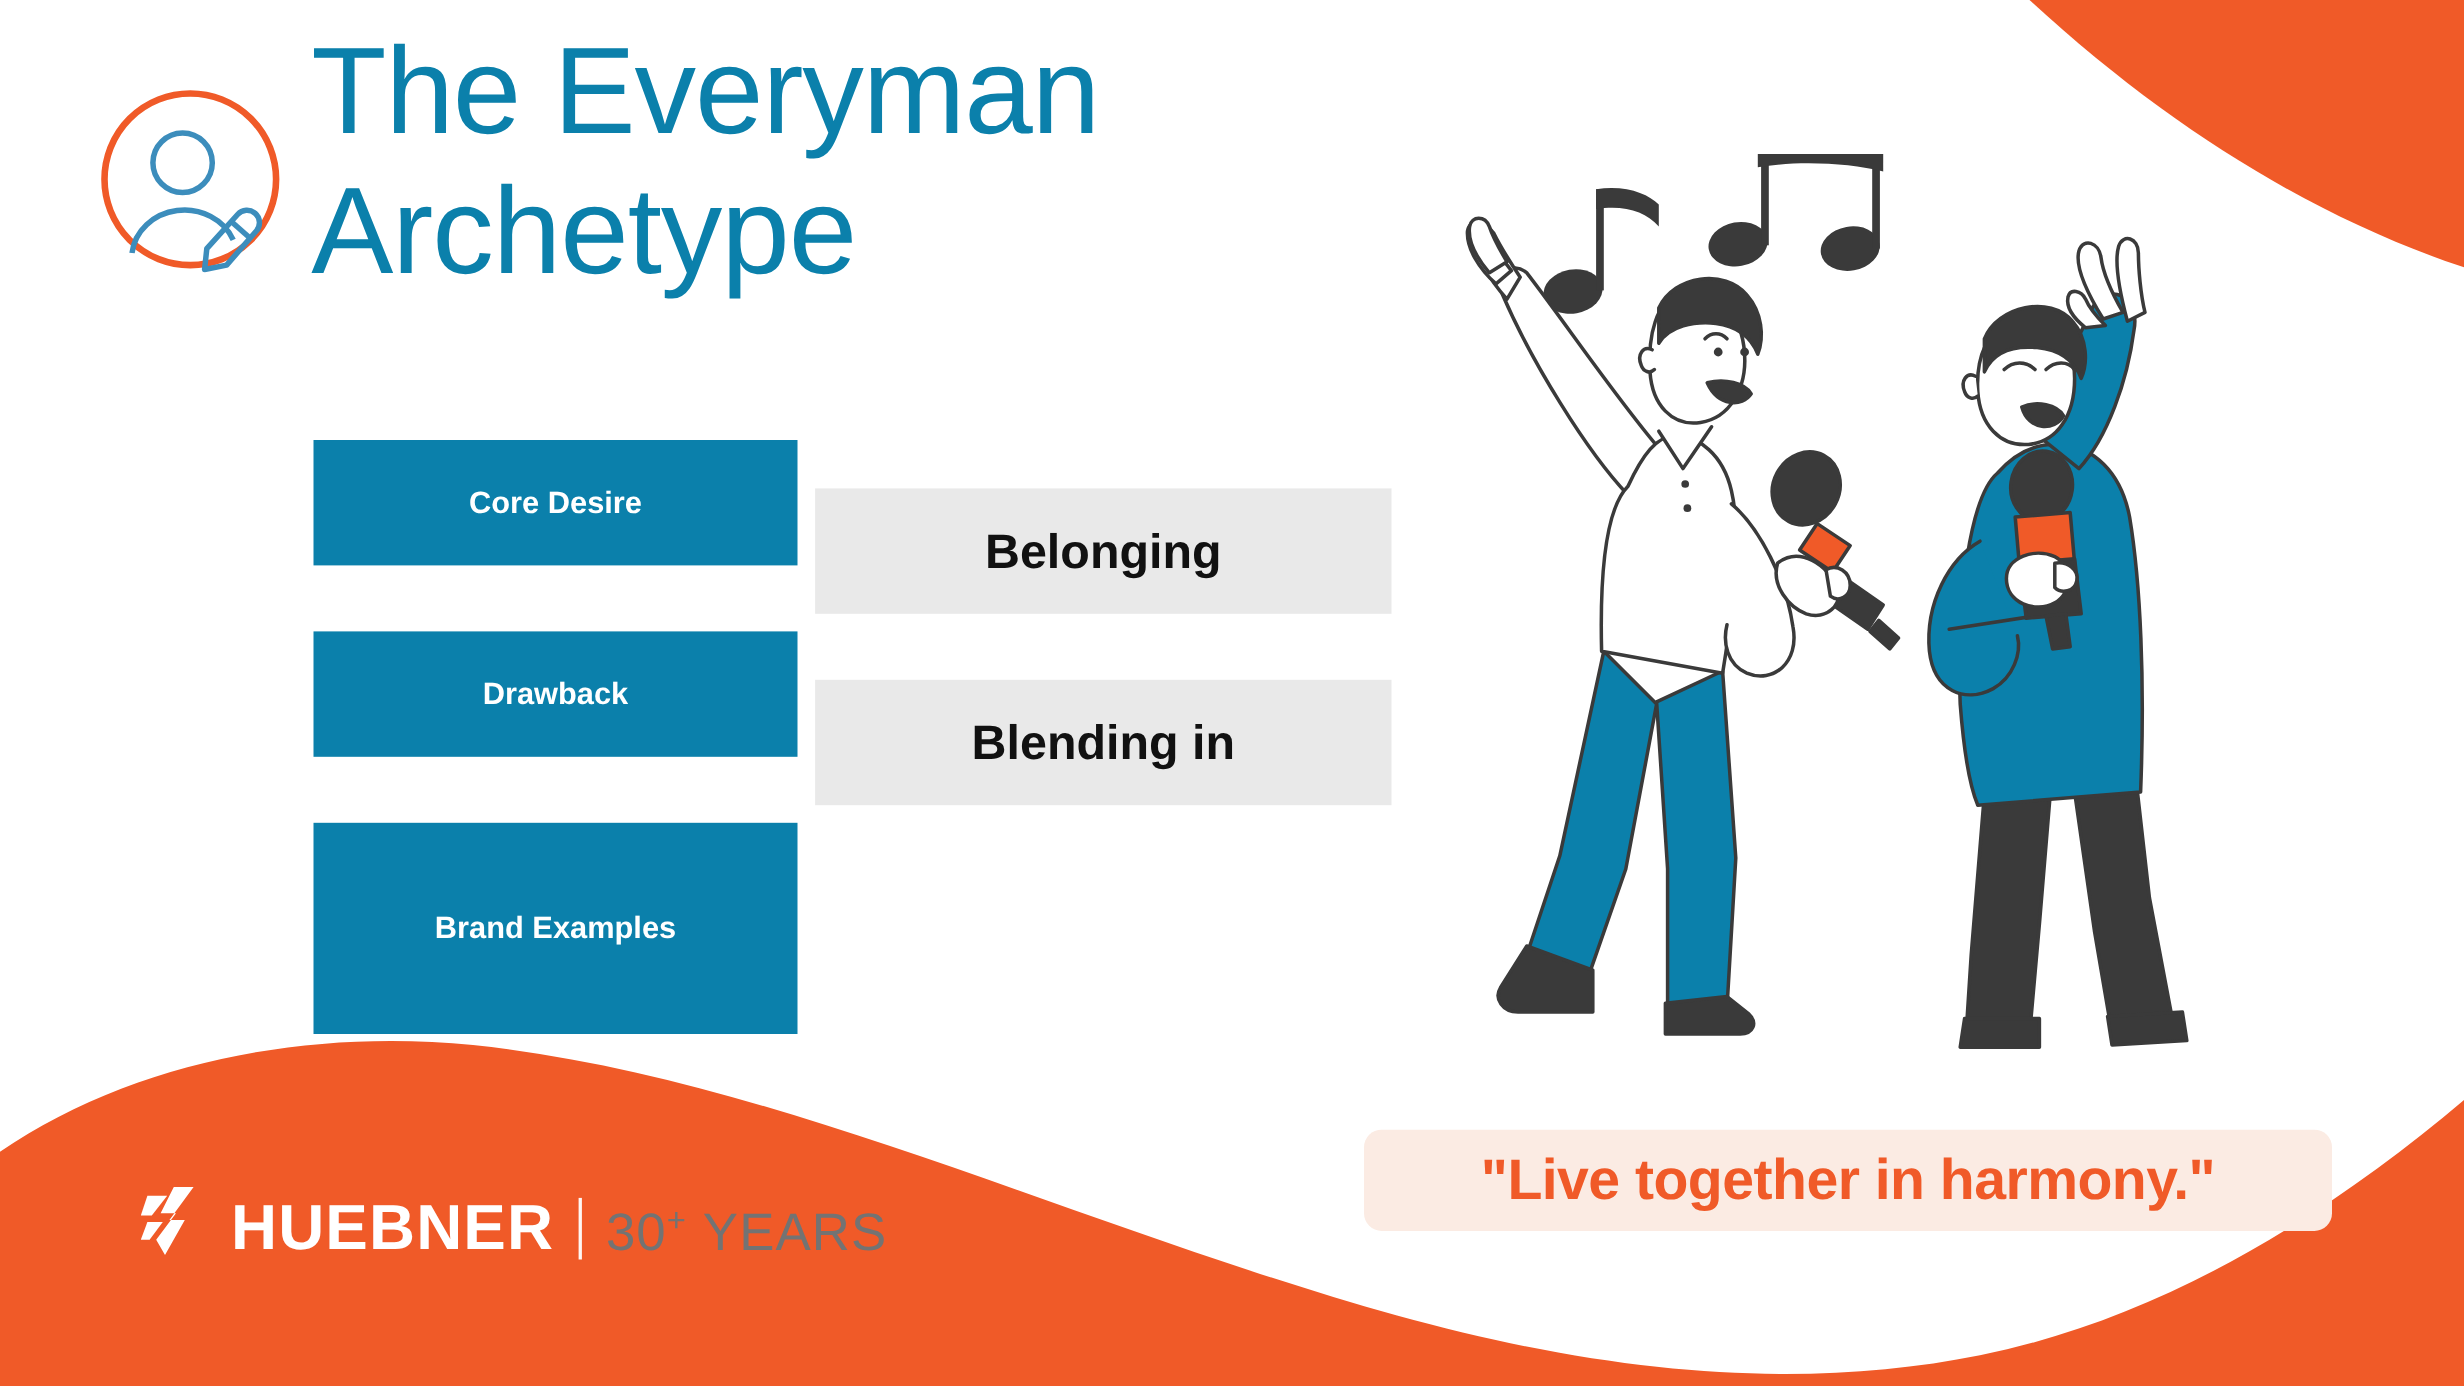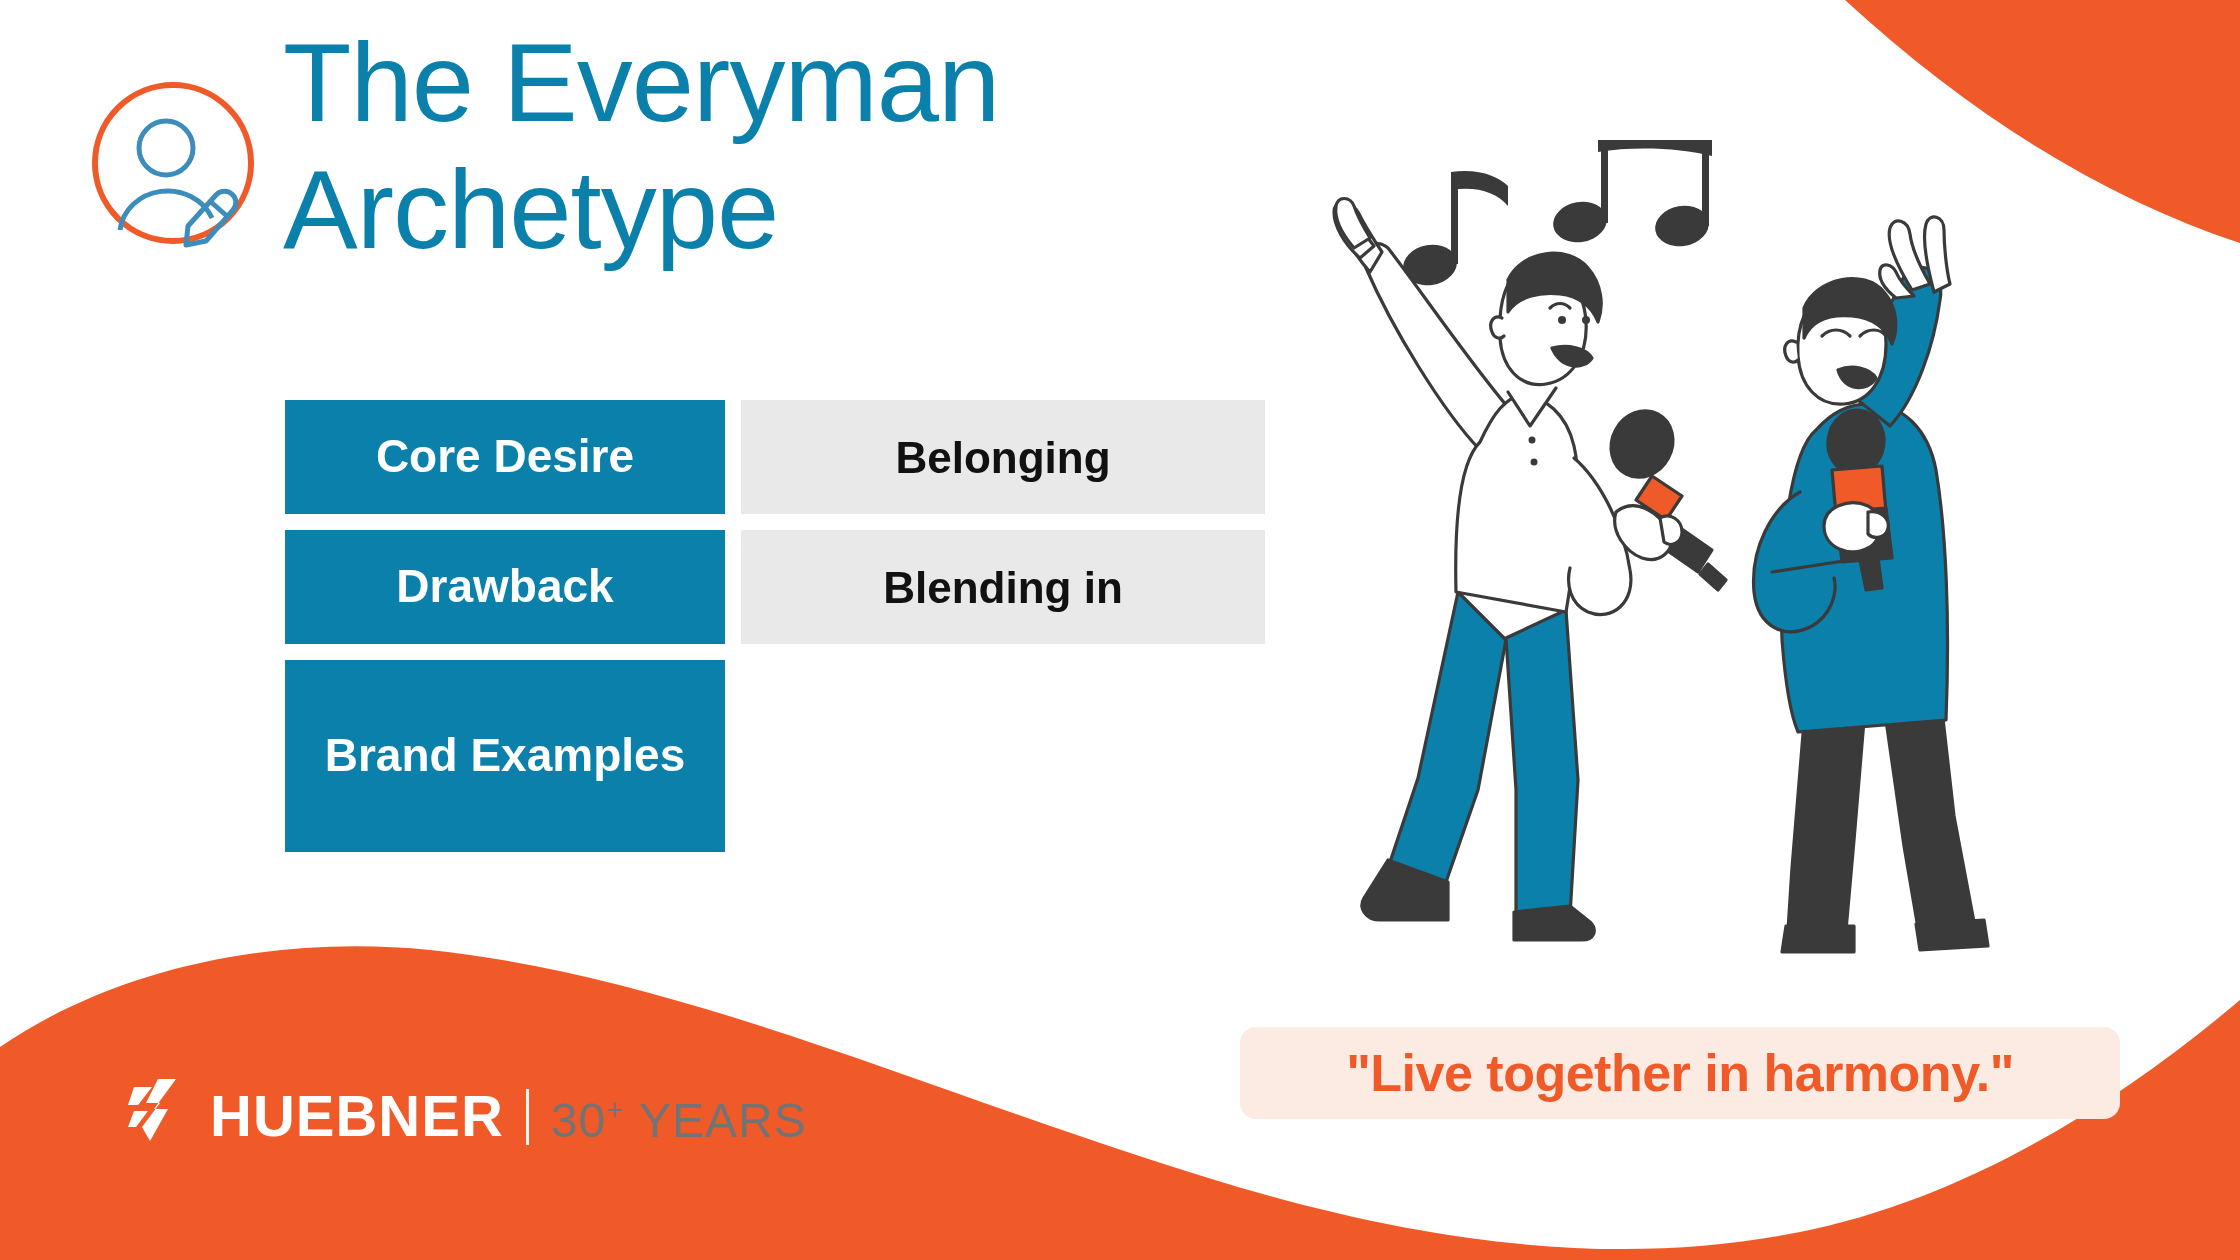--- a/index.html
+++ b/index.html
@@ -65,21 +65,21 @@
   }
   .attr-row {
     display: flex;
     gap: 16px;
     margin-bottom: 16px;
   }
   .attr-key {
     width: 440px;
     background: #0B80AB;
     color: #ffffff;
-    font-size: 46px;
+    font-size: 28px;
     font-weight: bold;
     display: flex;
     align-items: center;
     justify-content: center;
     text-align: center;
     line-height: 1.2;
     padding: 10px 0;
     box-sizing: border-box;
   }
   .attr-val {
@@ -89,20 +89,21 @@
     font-size: 44px;
     font-weight: bold;
     display: flex;
     align-items: center;
     justify-content: center;
     text-align: center;
     line-height: 1.25;
     padding: 10px 0;
     box-sizing: border-box;
     white-space: pre-line;
+    margin-top: 44px;
   }
   .row-h1 .attr-key, .row-h1 .attr-val { height: 114px; }
   .row-h2 .attr-key, .row-h2 .attr-val { height: 114px; }
   .row-h3 .attr-key, .row-h3 .attr-val { height: 192px; }
 
   
   .illustration {
     position: absolute;
     left: 1330px;
     top: 140px;

